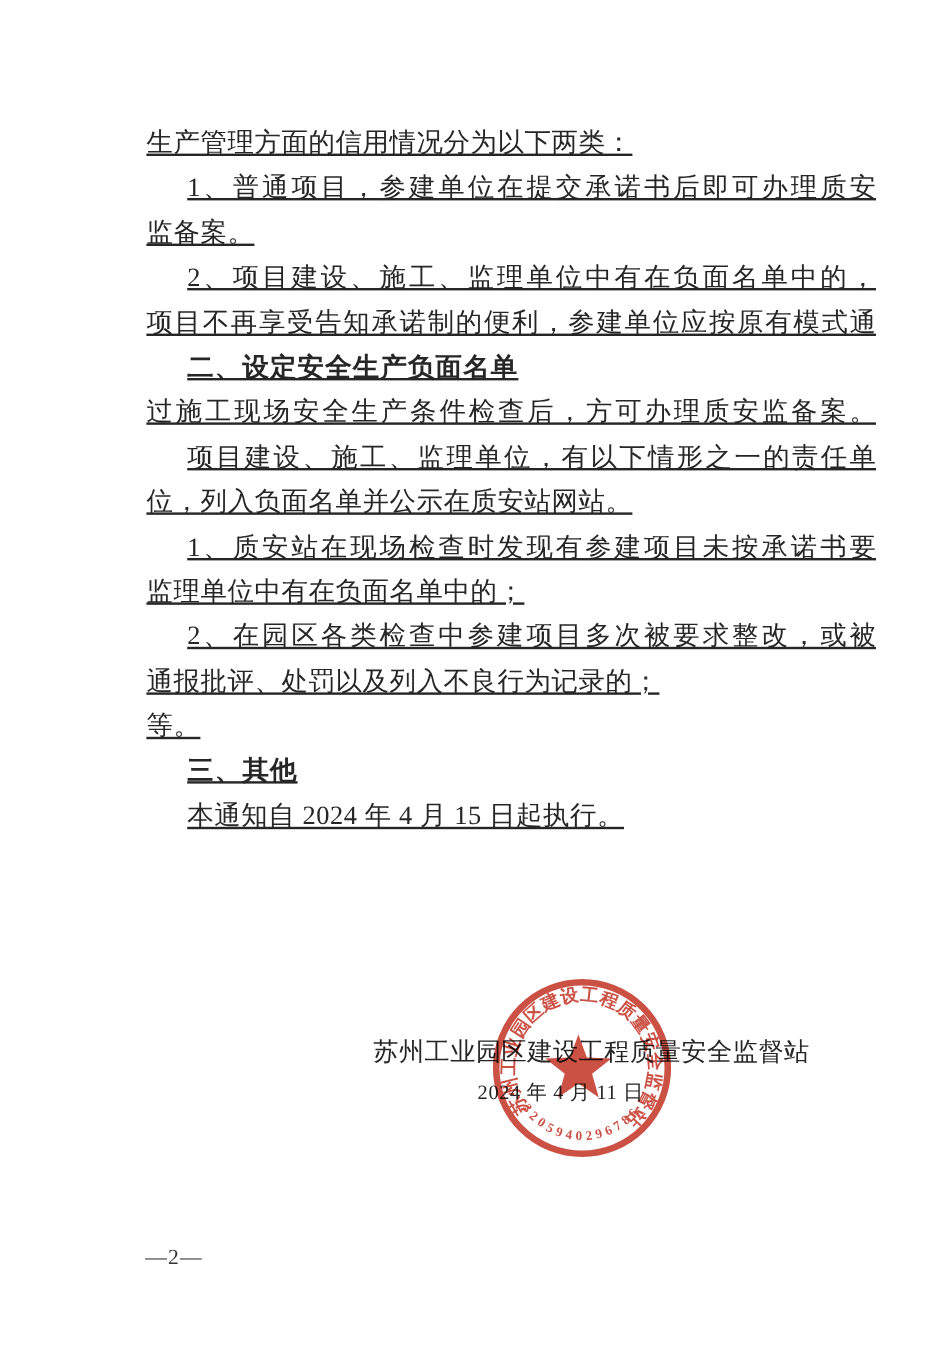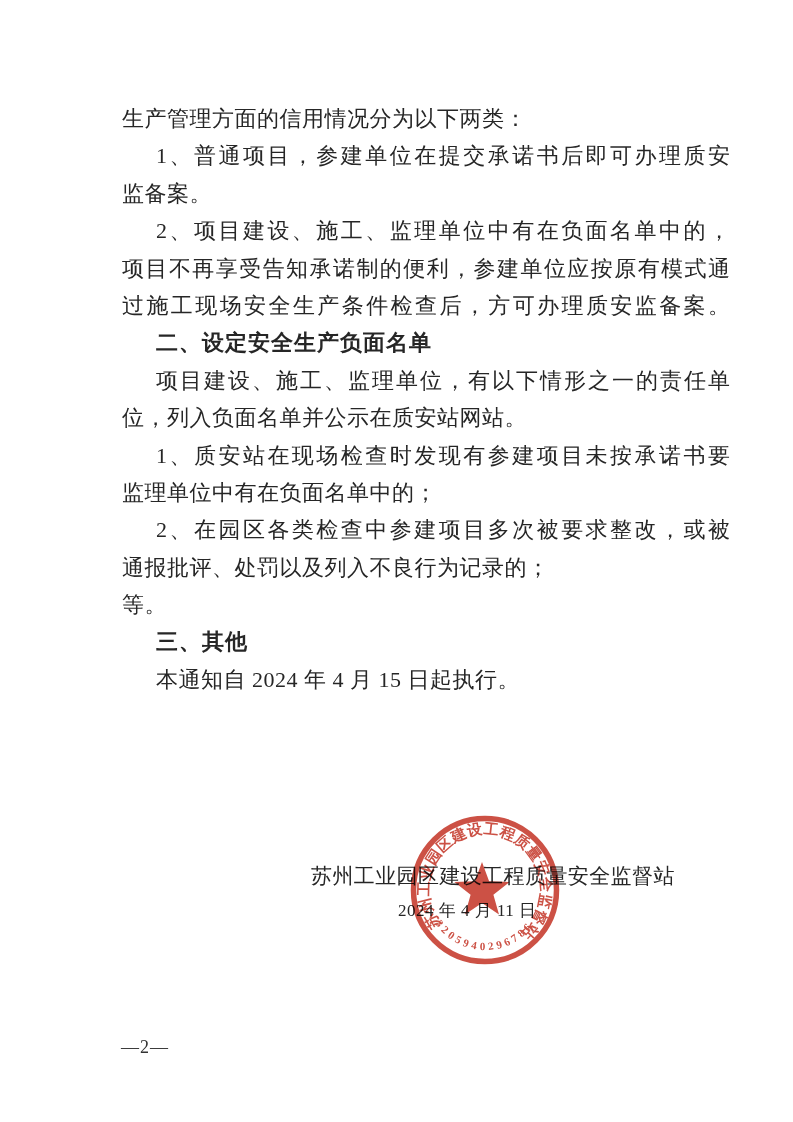--- a/index.html
+++ b/index.html
@@ -16,21 +16,21 @@
   .doc {
     position: absolute;
     left: 122px;
     top: 100px;
     width: 608px;
     font-size: 22px;
     line-height: 37.4px;
     letter-spacing: 0.5px;
     white-space: nowrap;
   }
-  .ln { height: 37.4px; }
+  .ln { height: 37.4px; text-decoration: underline; }
   .ind { text-indent: 34px; }
   .j {
     white-space: normal;
     text-align: justify;
     text-align-last: justify;
     -moz-text-align-last: justify;
     letter-spacing: 0;
   }
   .b {
     font-weight: bold;
@@ -85,22 +85,22 @@
 <body>
 
 <div class="page">
 
   <div class="doc">
     <div class="ln">生产管理方面的信用情况分为以下两类：</div>
     <div class="ln ind j">1、普通项目，参建单位在提交承诺书后即可办理质安</div>
     <div class="ln">监备案。</div>
     <div class="ln ind j">2、项目建设、施工、监理单位中有在负面名单中的，</div>
     <div class="ln j">项目不再享受告知承诺制的便利，参建单位应按原有模式通</div>
+    <div class="ln ind b">二、设定安全生产负面名单</div>
     <div class="ln j">过施工现场安全生产条件检查后，方可办理质安监备案。</div>
-    <div class="ln ind b">二、设定安全生产负面名单</div>
     <div class="ln ind j">项目建设、施工、监理单位，有以下情形之一的责任单</div>
     <div class="ln">位，列入负面名单并公示在质安站网站。</div>
     <div class="ln ind j">1、质安站在现场检查时发现有参建项目未按承诺书要</div>
     <div class="ln">监理单位中有在负面名单中的；</div>
     <div class="ln ind j">2、在园区各类检查中参建项目多次被要求整改，或被</div>
     <div class="ln">通报批评、处罚以及列入不良行为记录的；</div>
     <div class="ln">等。</div>
     <div class="ln ind b">三、其他</div>
     <div class="ln ind">本通知自 2024 年 4 月 15 日起执行。</div>
   </div>

